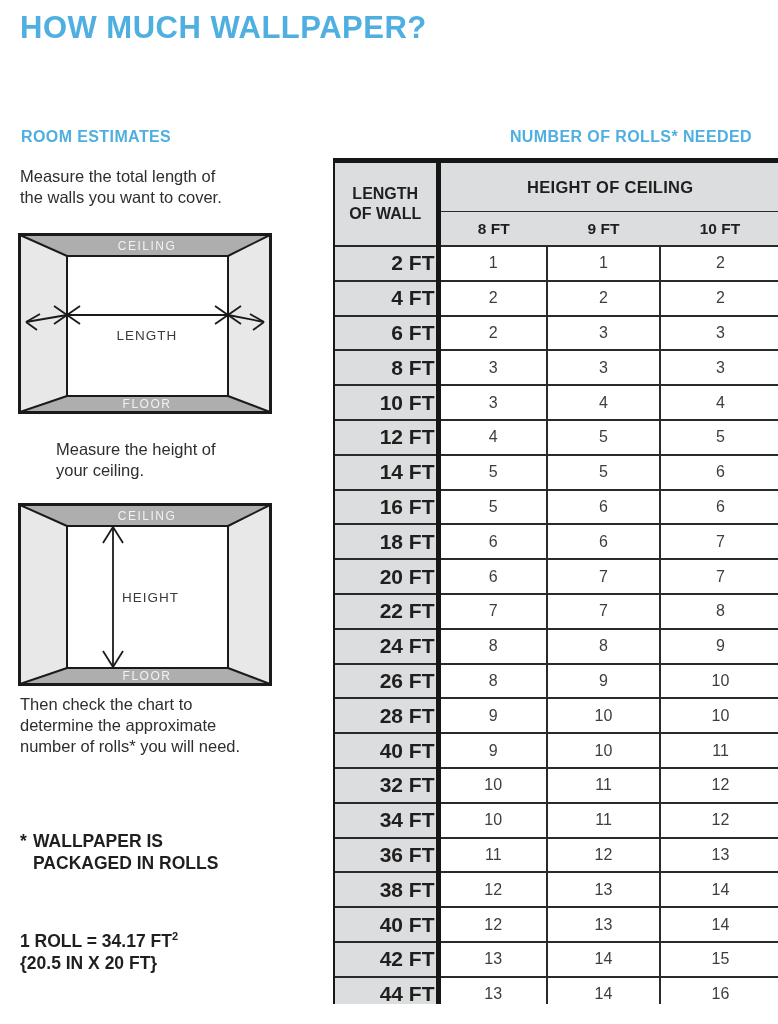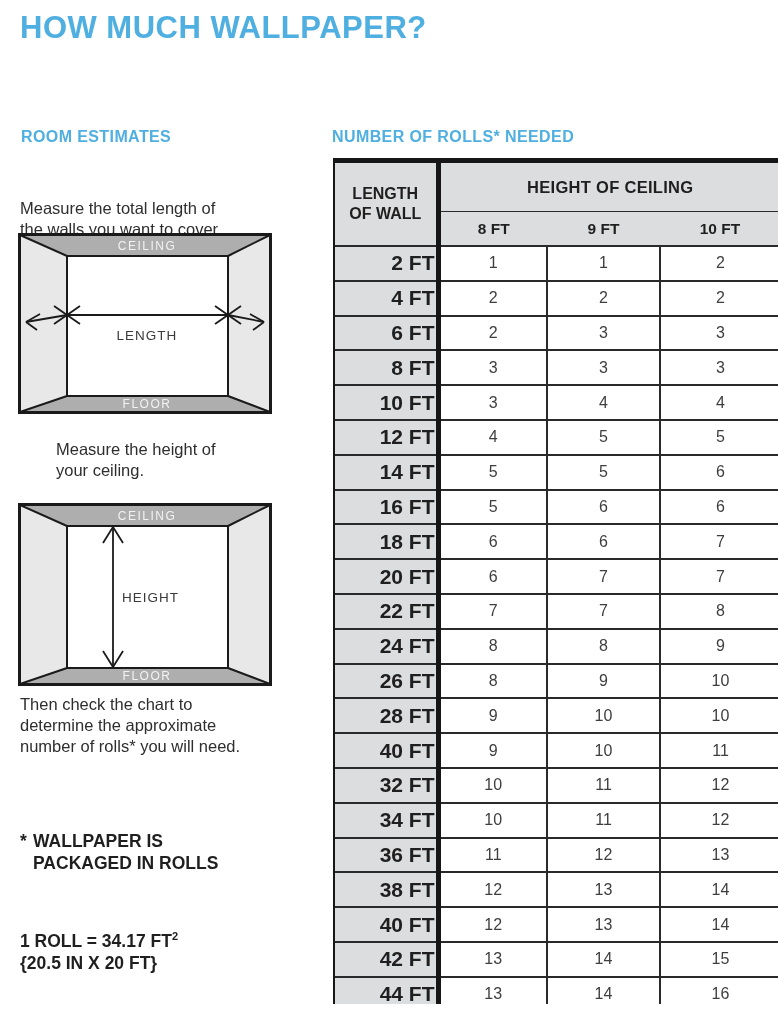--- a/index.html
+++ b/index.html
@@ -25,31 +25,31 @@
 
   .section-heading {
     position: absolute;
     font-size: 16px;
     font-weight: bold;
     letter-spacing: 0.4px;
     color: var(--accent, #4fafe0);
     white-space: nowrap;
   }
   .heading-room { left: 21px; top: 128px; }
-  .heading-rolls { left: 332px; top: 128px; width: 430px; text-align: left; }
+  .heading-rolls { left: 322px; top: 128px; width: 430px; text-align: right; }
 
   .step-text {
     position: absolute;
     left: 20px;
     font-size: 16.5px;
     line-height: 1.27;
     color: var(--text, #2e2e2e);
     white-space: pre-line;
   }
-  .step-1 { top: 166px; margin-top: 32px; }
+  .step-1 { top: 166px; }
   .step-2 { top: 439px; margin-left: 36px; }
   .step-3 { top: 694px; }
 
   .diagram { position: absolute; left: 18px; }
   .diagram-1 { top: 233px; }
   .diagram-2 { top: 503px; }
 
   .footnote {
     position: absolute;
     left: 20px; top: 831px;

